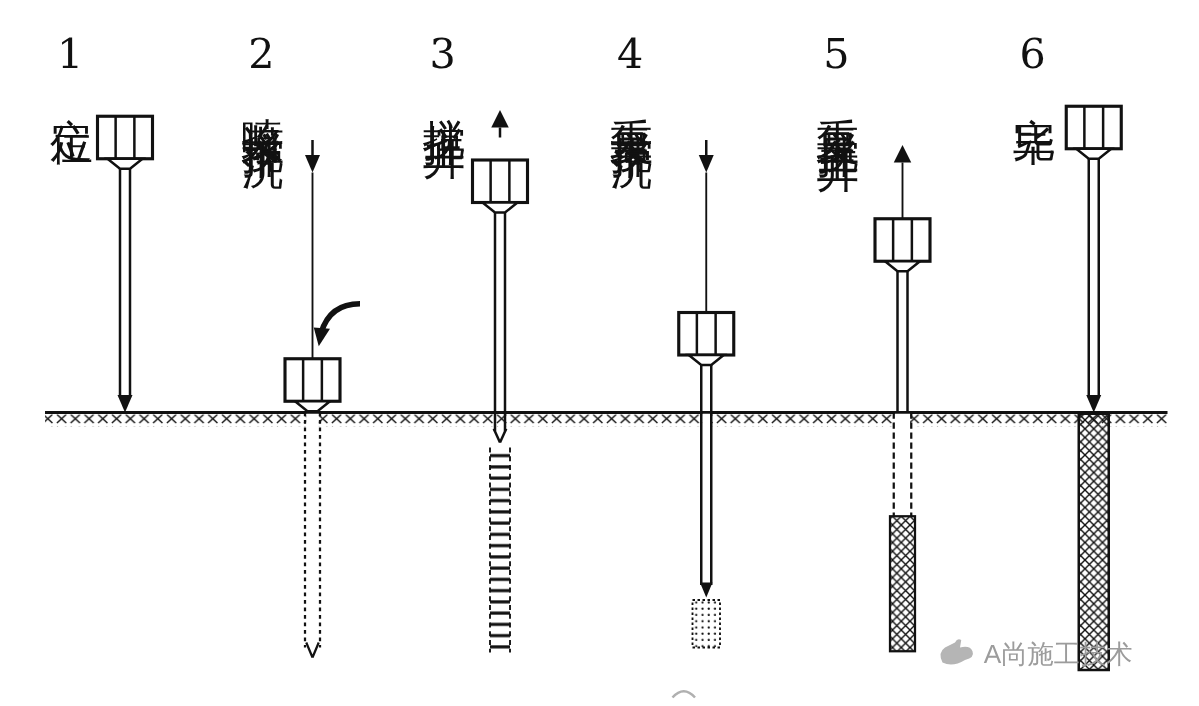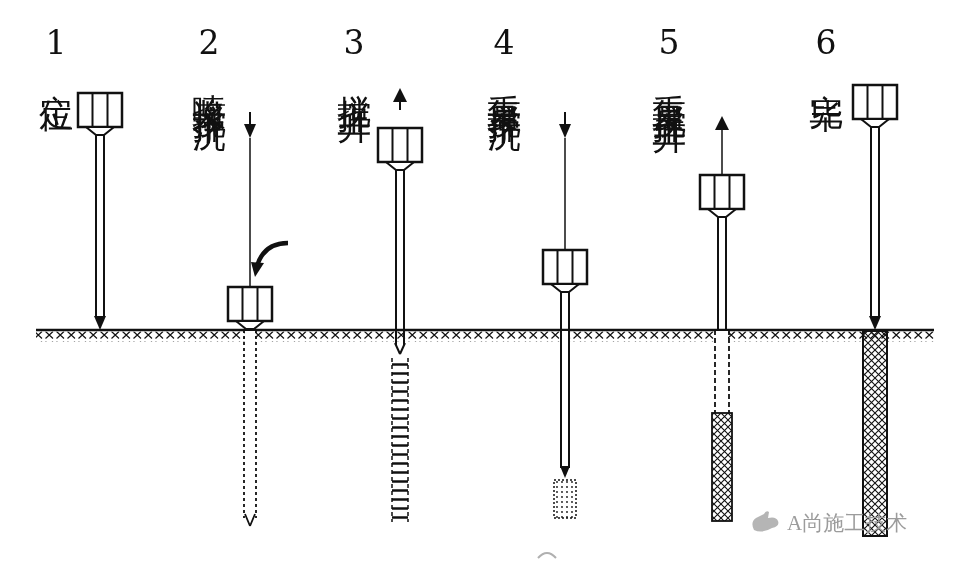--- a/index.html
+++ b/index.html
@@ -25,21 +25,21 @@
   .pos-1 { left:33px;  top:26px; }
   .pos-2 { left:186px; top:26px; }
   .pos-3 { left:331px; top:26px; }
   .pos-4 { left:481px; top:26px; }
   .pos-5 { left:646px; top:26px; }
   .pos-6 { left:803px; top:26px; }
 
   .watermark {
     position:absolute; left:748px; top:508px; display:flex;
     align-items:center; gap:5px; color:#9c9c9c; font-size:21px;
-    font-family:Liberation Serif, serif;
+    font-family:Liberation Sans, sans-serif;
   }
 </style>
 </head>
 <body>
 
 <div class="canvas">
 
   <svg class="diagram" width="959" height="565" viewBox="0 0 959 565">
     <defs>
       <pattern id="xhatch" patternUnits="userSpaceOnUse" width="7" height="7">

